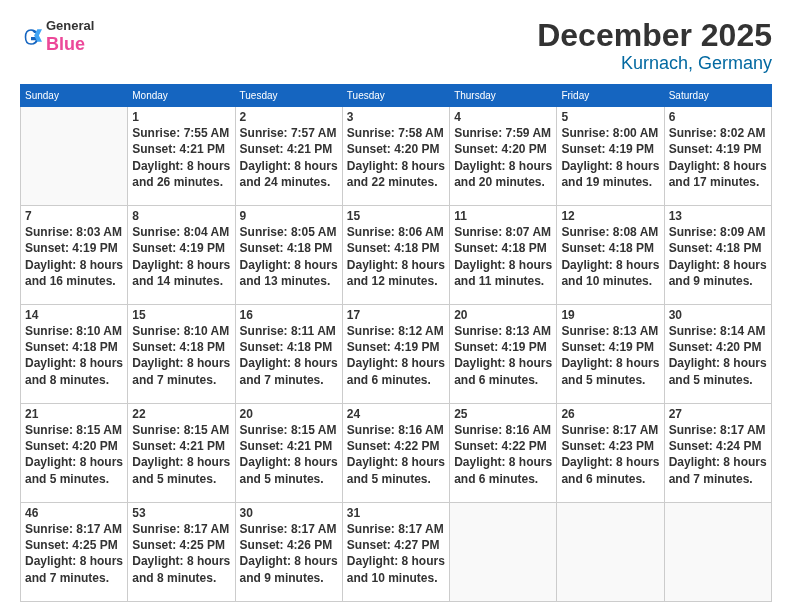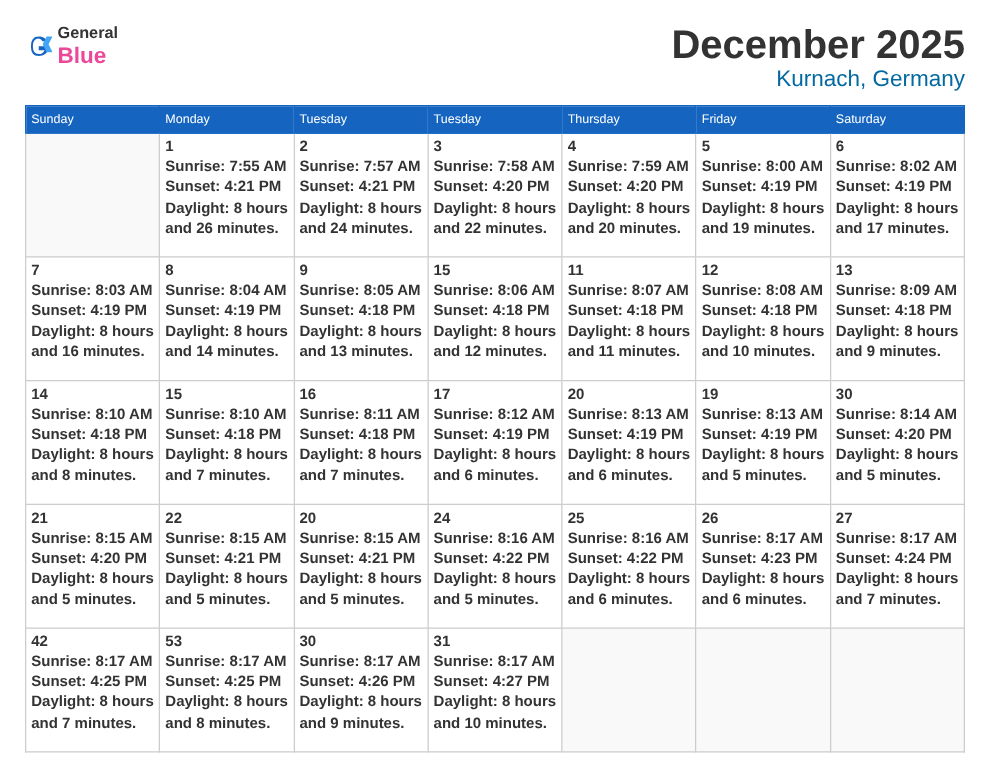--- a/index.html
+++ b/index.html
@@ -229,21 +229,21 @@
             <div class="day-num">26</div>
             <div class="day-info">Sunrise: 8:17 AM<br>Sunset: 4:23 PM<br>Daylight: 8 hours<br>and 6 minutes.</div>
           </td>
           <td>
             <div class="day-num">27</div>
             <div class="day-info">Sunrise: 8:17 AM<br>Sunset: 4:24 PM<br>Daylight: 8 hours<br>and 7 minutes.</div>
           </td>
         </tr>
         <tr>
           <td>
-            <div class="day-num">42</div>
+            <div class="day-num">46</div>
             <div class="day-info">Sunrise: 8:17 AM<br>Sunset: 4:25 PM<br>Daylight: 8 hours<br>and 7 minutes.</div>
           </td>
           <td>
             <div class="day-num">53</div>
             <div class="day-info">Sunrise: 8:17 AM<br>Sunset: 4:25 PM<br>Daylight: 8 hours<br>and 8 minutes.</div>
           </td>
           <td>
             <div class="day-num">30</div>
             <div class="day-info">Sunrise: 8:17 AM<br>Sunset: 4:26 PM<br>Daylight: 8 hours<br>and 9 minutes.</div>
           </td>

